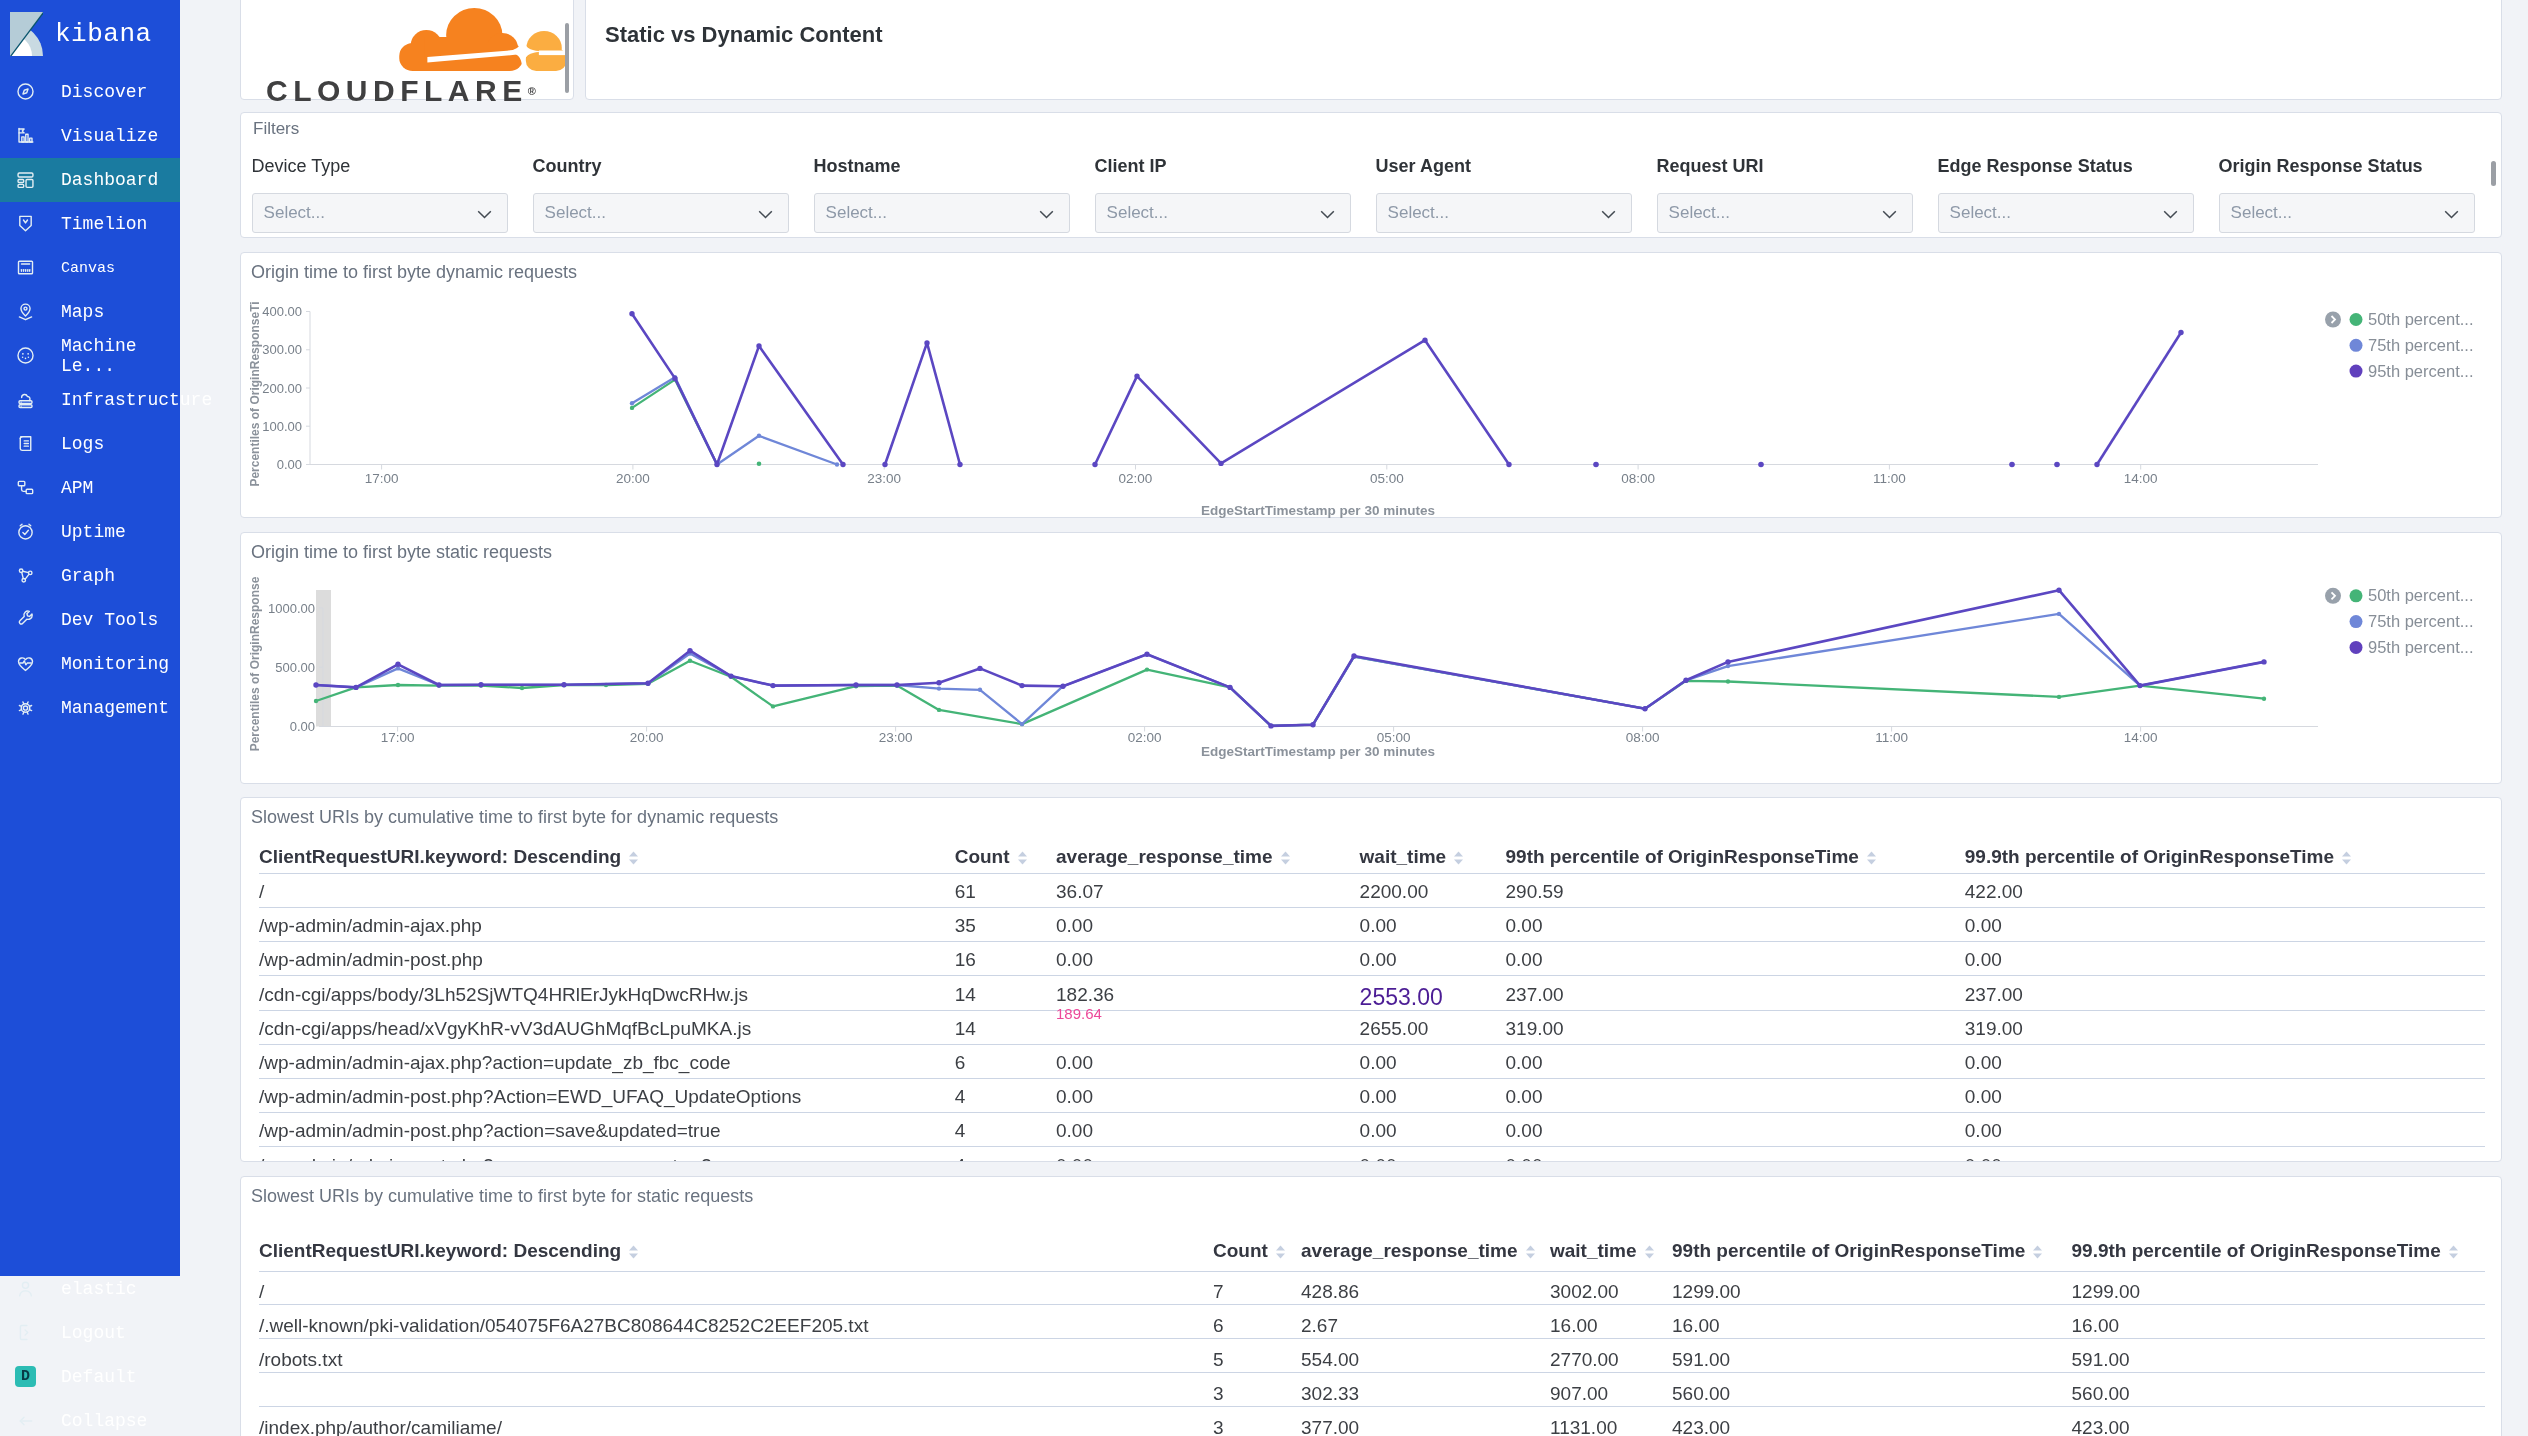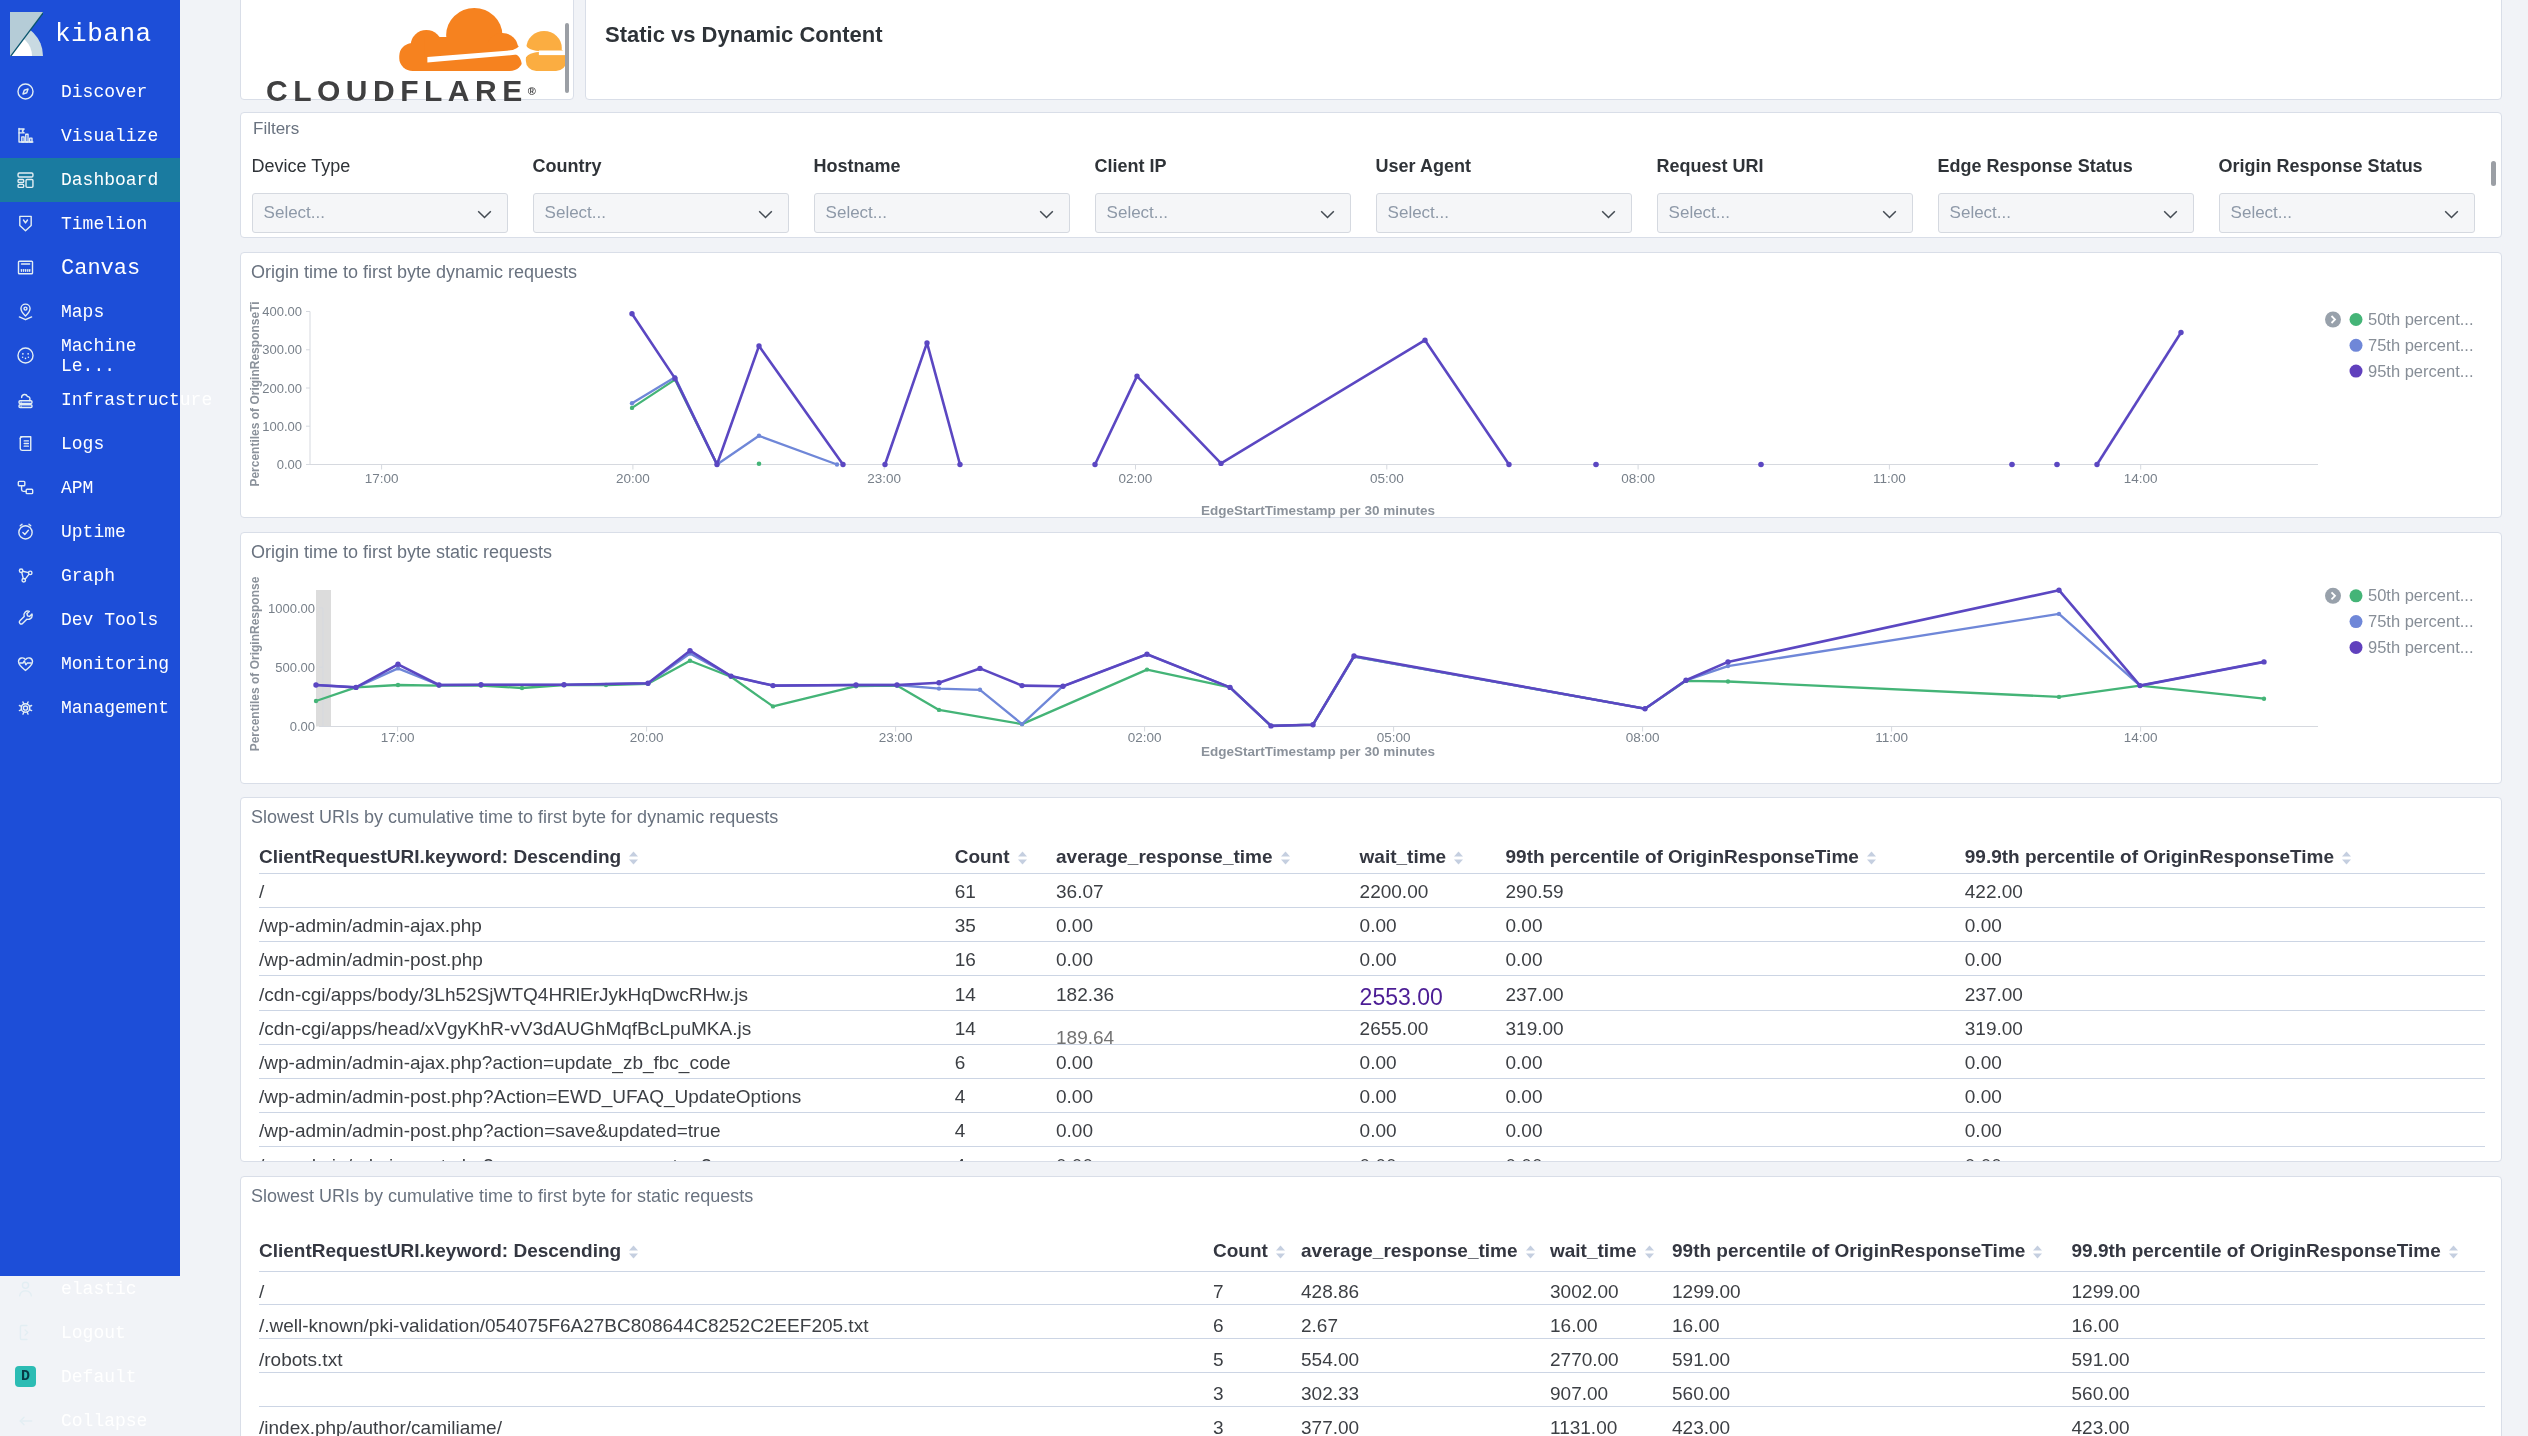--- a/index.html
+++ b/index.html
@@ -342,21 +342,21 @@
     <div style="position:absolute;left:18px;top:177.3px;width:2226px;height:1px;background:#ccd5e4"></div>
     <div style="position:absolute;left:18px;top:185.5px;font-size:19px;color:#3c3f44;white-space:nowrap">/cdn-cgi/apps/body/3Lh52SjWTQ4HRlErJykHqDwcRHw.js</div>
     <div style="position:absolute;left:713.7px;top:185.5px;font-size:19px;color:#3c3f44;white-space:nowrap">14</div>
     <div style="position:absolute;left:815px;top:185.5px;font-size:19px;color:#3c3f44;white-space:nowrap">182.36</div>
     <div style="position:absolute;left:1118.6px;top:185.5px;font-size:23px;color:#4c1d95;white-space:nowrap">2553.00</div>
     <div style="position:absolute;left:1264.5px;top:185.5px;font-size:19px;color:#3c3f44;white-space:nowrap">237.00</div>
     <div style="position:absolute;left:1723.8px;top:185.5px;font-size:19px;color:#3c3f44;white-space:nowrap">237.00</div>
     <div style="position:absolute;left:18px;top:211.5px;width:2226px;height:1px;background:#ccd5e4"></div>
     <div style="position:absolute;left:18px;top:219.7px;font-size:19px;color:#3c3f44;white-space:nowrap">/cdn-cgi/apps/head/xVgyKhR-vV3dAUGhMqfBcLpuMKA.js</div>
     <div style="position:absolute;left:713.7px;top:219.7px;font-size:19px;color:#3c3f44;white-space:nowrap">14</div>
-    <div style="position:absolute;left:815px;top:229px;font-size:19px;color:#737373;white-space:nowrap">189.64</div>
+    <div style="position:absolute;left:815px;top:207px;font-size:15px;color:#ec4899;white-space:nowrap">189.64</div>
     <div style="position:absolute;left:1118.6px;top:219.7px;font-size:19px;color:#3c3f44;white-space:nowrap">2655.00</div>
     <div style="position:absolute;left:1264.5px;top:219.7px;font-size:19px;color:#3c3f44;white-space:nowrap">319.00</div>
     <div style="position:absolute;left:1723.8px;top:219.7px;font-size:19px;color:#3c3f44;white-space:nowrap">319.00</div>
     <div style="position:absolute;left:18px;top:245.7px;width:2226px;height:1px;background:#ccd5e4"></div>
     <div style="position:absolute;left:18px;top:253.9px;font-size:19px;color:#3c3f44;white-space:nowrap">/wp-admin/admin-ajax.php?action=update_zb_fbc_code</div>
     <div style="position:absolute;left:713.7px;top:253.9px;font-size:19px;color:#3c3f44;white-space:nowrap">6</div>
     <div style="position:absolute;left:815px;top:253.9px;font-size:19px;color:#3c3f44;white-space:nowrap">0.00</div>
     <div style="position:absolute;left:1118.6px;top:253.9px;font-size:19px;color:#3c3f44;white-space:nowrap">0.00</div>
     <div style="position:absolute;left:1264.5px;top:253.9px;font-size:19px;color:#3c3f44;white-space:nowrap">0.00</div>
     <div style="position:absolute;left:1723.8px;top:253.9px;font-size:19px;color:#3c3f44;white-space:nowrap">0.00</div>
@@ -488,21 +488,21 @@
     <div style="position:absolute;left:0;top:246px;width:180px;height:44px">
       <span style="position:absolute;left:15px;top:11px"><svg width="21" height="21" viewBox="0 0 24 24">
           <rect x="4" y="4.8" width="16" height="14.4" rx="1" fill="none" stroke="#e3eef3" stroke-width="1.6" stroke-linecap="round" stroke-linejoin="round"></rect>
           <path d="M7.4 16.4 v-2" fill="none" stroke="#e3eef3" stroke-width="1.6" stroke-linecap="round" stroke-linejoin="round"></path>
           <path d="M9.8 16.4 v-2" fill="none" stroke="#e3eef3" stroke-width="1.6" stroke-linecap="round" stroke-linejoin="round"></path>
           <path d="M12.2 16.4 v-2" fill="none" stroke="#e3eef3" stroke-width="1.6" stroke-linecap="round" stroke-linejoin="round"></path>
           <path d="M14.6 16.4 v-2" fill="none" stroke="#e3eef3" stroke-width="1.6" stroke-linecap="round" stroke-linejoin="round"></path>
           <path d="M16.8 16.4 v-2" fill="none" stroke="#e3eef3" stroke-width="1.6" stroke-linecap="round" stroke-linejoin="round"></path>
           <path d="M7.4 8 h9.4" fill="none" stroke="#e3eef3" stroke-width="1.6" stroke-linecap="round" stroke-linejoin="round"></path>
         </svg></span>
-      <span style="position:absolute;left:61px;top:50%;transform:translateY(-50%);font-size:22px;color:#fff">Canvas</span>
+      <span style="position:absolute;left:61px;top:50%;transform:translateY(-50%);font-size:15px;color:#fff">Canvas</span>
     </div>
     <div style="position:absolute;left:0;top:290px;width:180px;height:44px">
       <span style="position:absolute;left:15px;top:11px"><svg width="21" height="21" viewBox="0 0 24 24">
           <path d="M12 3.6 c2.9 0 5.2 2.2 5.2 5 c0 3.6 -5.2 8.6 -5.2 8.6 s-5.2 -5 -5.2 -8.6 c0 -2.8 2.3 -5 5.2 -5 Z" fill="none" stroke="#e3eef3" stroke-width="1.6" stroke-linecap="round" stroke-linejoin="round"></path>
           <circle cx="12" cy="8.7" r="1.7" fill="none" stroke="#e3eef3" stroke-width="1.6" stroke-linecap="round" stroke-linejoin="round"></circle>
           <path d="M5 18.2 12 21.4 19 18.2" fill="none" stroke="#e3eef3" stroke-width="1.6" stroke-linecap="round" stroke-linejoin="round"></path>
         </svg></span>
       <span style="position:absolute;left:61px;top:50%;transform:translateY(-50%);font-size:18px;color:#fff">Maps</span>
     </div>
     <div style="position:absolute;left:0;top:334px;width:180px;height:44px">

